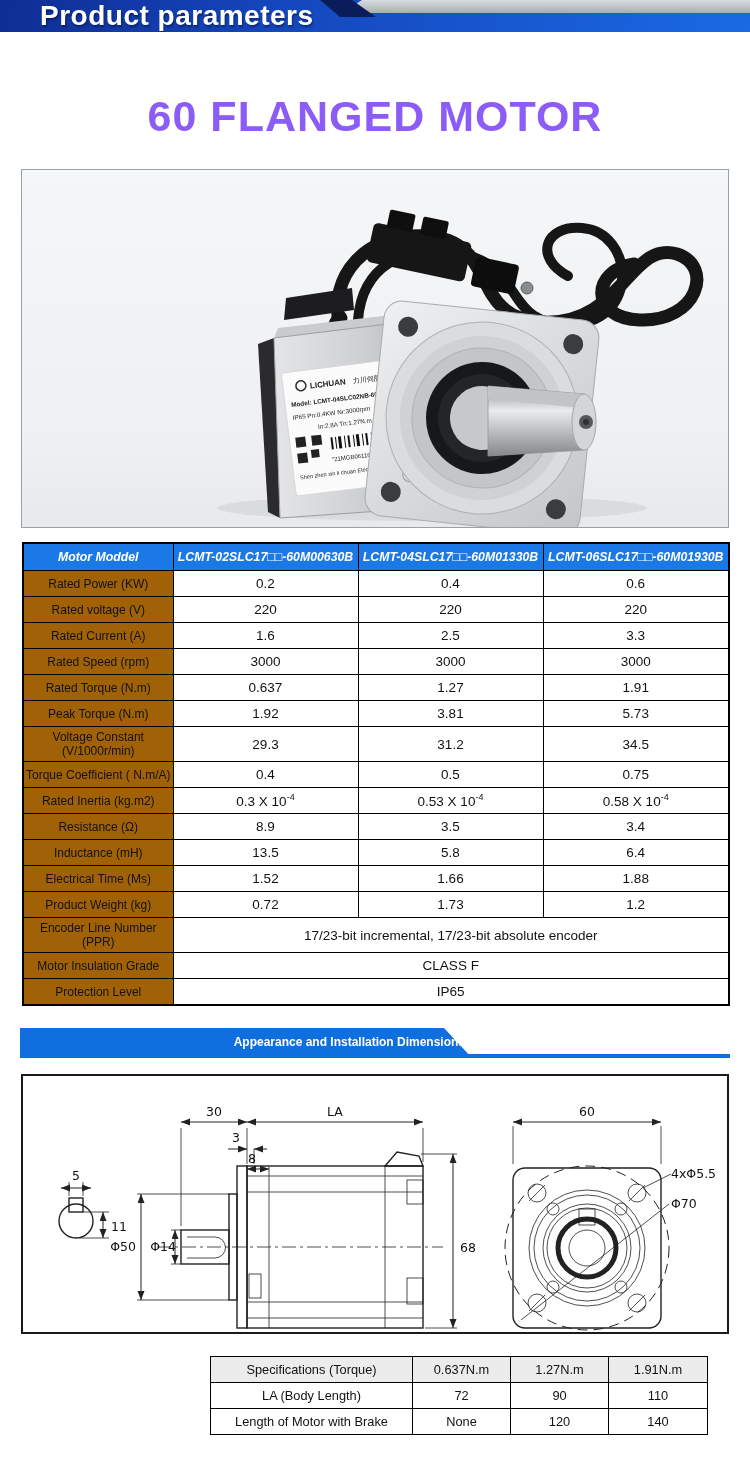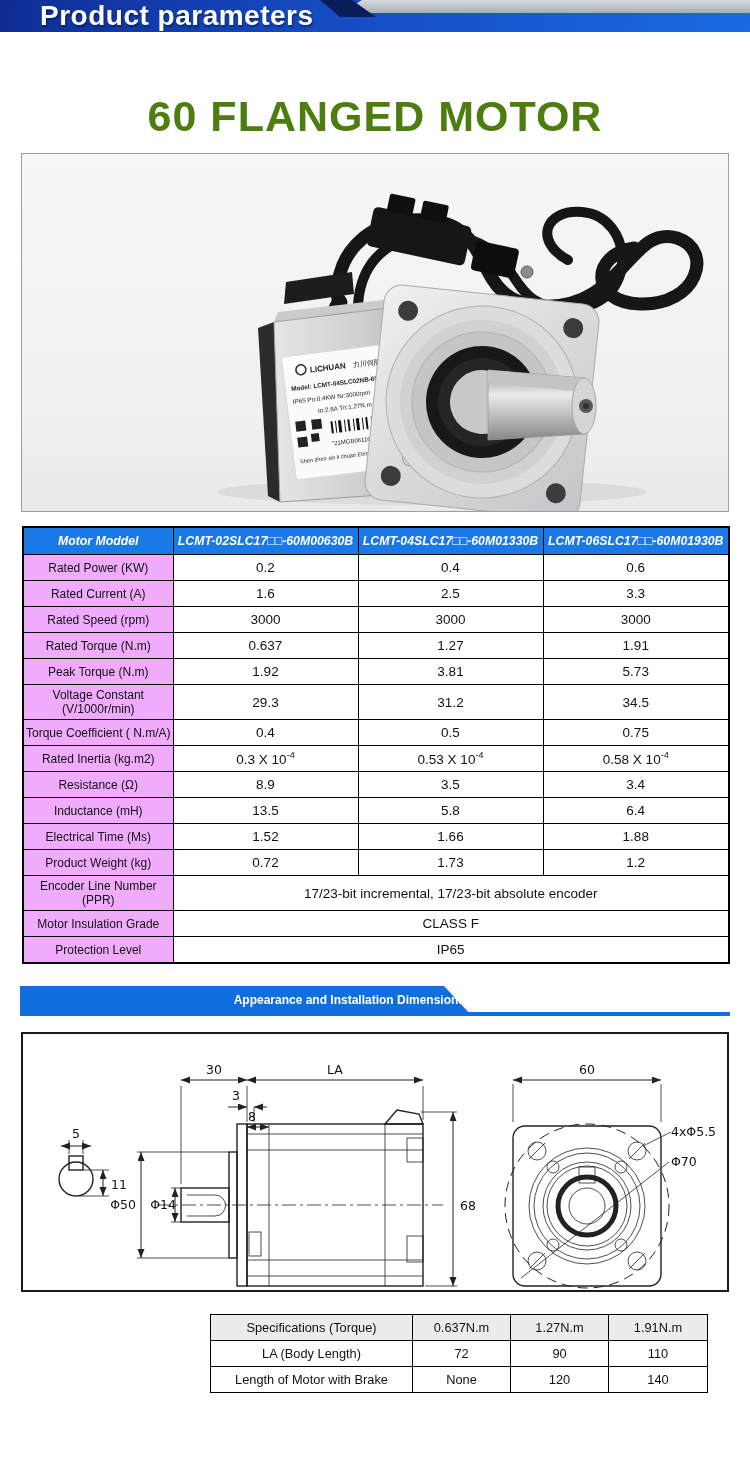--- a/index.html
+++ b/index.html
@@ -12,29 +12,29 @@
   .hdr{position:relative;height:32px;background:linear-gradient(105deg,#0f2d94 0%,#1547bd 38%,#1a6ae4 100%);overflow:hidden;}
   .hdr-gray{position:absolute;top:0;left:342px;right:0;height:13px;
     background:linear-gradient(180deg,#d9dde1,#a7adb5);
     clip-path:polygon(20px 0,100% 0,100% 100%,0 100%);}
   .hdr-navy{position:absolute;top:0;left:320px;width:56px;height:17px;background:#0a1c5a;
     clip-path:polygon(0 0,32px 0,56px 17px,20px 17px);}
   .hdr-title{position:absolute;left:40px;top:50%;transform:translateY(-50%);
     color:#fff;font-size:28px;font-weight:bold;letter-spacing:.5px;
     text-shadow:1px 2px 2px rgba(0,0,0,.4);}
   
-  .main-title{text-align:center;color:#4d7c0f;font-size:43px;font-weight:bold;
-    margin:60px 0 12px 0;letter-spacing:1px;}
+  .main-title{text-align:center;color:#8b5cf6;font-size:43px;font-weight:bold;
+    margin:60px 0 28px 0;letter-spacing:1px;}
   
   .photo-box{margin:0 21px;height:357px;border:1px solid #9aa0a5;background:#f1f2f3;overflow:hidden;}
   
   .spec-table{border-collapse:collapse;margin:14px 22px 0 22px;width:706px;table-layout:fixed;border:2px solid #000;}
   .spec-table th,.spec-table td{border:1.6px solid #000;text-align:center;vertical-align:middle;padding:3px 2px;height:19px;}
   .spec-table thead th{background:#1a79e6;color:#fff;font-size:12.3px;font-weight:bold;height:20px;font-style:italic;}
-  .label-cell{background:#f0abfc;font-size:12px;font-weight:400;}
+  .label-cell{background:#a16207;font-size:12px;font-weight:400;}
   .val-cell{font-size:13.5px;background:#fff;}
   .val-cell sup{font-size:9px;}
   
   .sec{position:relative;margin:22px 20px 0 20px;height:30px;}
   .sec-shape{position:absolute;left:0;top:0;width:452px;height:30px;background:#0f6fdf;
     clip-path:polygon(0 0,424px 0,452px 100%,0 100%);}
   .sec-line{position:absolute;left:0;right:0;bottom:0;height:4px;background:#0f6fdf;}
   .sec-title{position:relative;z-index:2;color:#fff;font-weight:bold;font-size:12px;line-height:28px;padding-left:12px;text-align:center;}
   
   .draw-box{margin:16px 21px 0 21px;border:2px solid #1a1a1a;height:256px;background:#fff;}
@@ -183,20 +183,26 @@
     </tr>
   </thead>
   <tbody>
       <tr>
         <td class="label-cell">Rated Power (KW)</td>
         <td class="val-cell">0.2</td>
         <td class="val-cell">0.4</td>
         <td class="val-cell">0.6</td>
       </tr>
       <tr>
+        <td class="label-cell">Rated voltage (V)</td>
+        <td class="val-cell">220</td>
+        <td class="val-cell">220</td>
+        <td class="val-cell">220</td>
+      </tr>
+      <tr>
         <td class="label-cell">Rated Current (A)</td>
         <td class="val-cell">1.6</td>
         <td class="val-cell">2.5</td>
         <td class="val-cell">3.3</td>
       </tr>
       <tr>
         <td class="label-cell">Rated Speed (rpm)</td>
         <td class="val-cell">3000</td>
         <td class="val-cell">3000</td>
         <td class="val-cell">3000</td>

